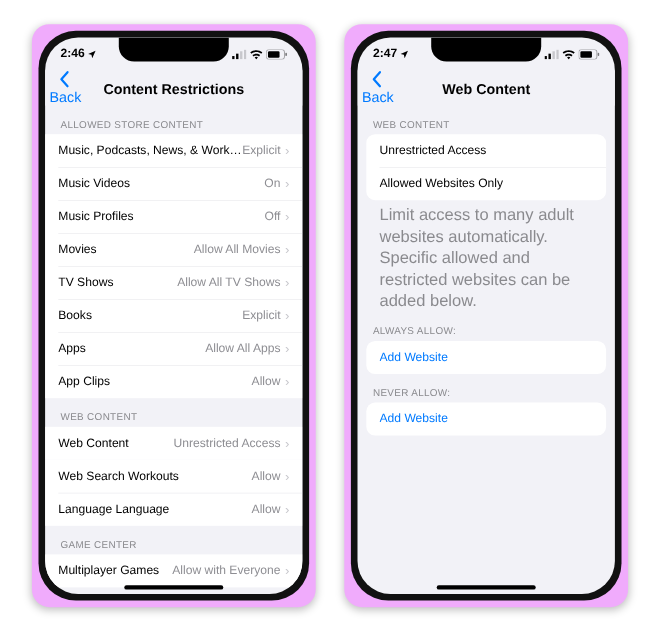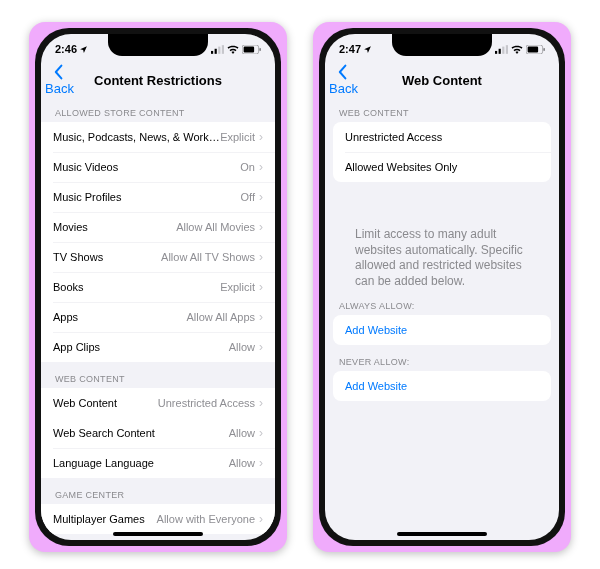--- a/index.html
+++ b/index.html
@@ -11,21 +11,21 @@
   .screen{position:absolute;inset:12px;border-radius:30px;background:#f2f2f7;overflow:hidden;}
   .notch{position:absolute;top:0;left:50%;transform:translateX(-50%);width:100px;height:22px;background:#000;border-bottom-left-radius:14px;border-bottom-right-radius:14px;z-index:50;}
   .statusbar{position:absolute;top:0;left:0;right:0;height:30px;display:flex;align-items:center;justify-content:space-between;padding:0 14px;font-size:11px;font-weight:600;color:#000;z-index:40;}
   .status-left{display:flex;align-items:center;gap:2px;}
   .status-right{display:flex;align-items:center;gap:3px;}
   .nav{position:absolute;top:30px;left:0;right:0;height:32px;display:flex;align-items:center;justify-content:center;background:#f2f2f7;z-index:30;}
   .nav-back{position:absolute;left:4px;top:0;height:32px;display:flex;align-items:center;color:#007aff;font-size:13px;gap:1px;cursor:pointer;flex-direction:column;}
   .nav-title{font-size:13px;font-weight:600;color:#000;}
   .content{position:absolute;top:62px;bottom:0;left:0;right:0;overflow:hidden;}
   .section-header{font-size:9px;letter-spacing:0.3px;color:#8a8a8e;text-transform:uppercase;padding:12px 14px 4px;}
-  .section-footer{font-size:12px;color:#8a8a8e;padding:4px 30px 0;line-height:1.3;margin-top:41px;}
+  .section-footer{font-size:15px;color:#8a8a8e;padding:4px 20px 0;line-height:1.3;}
   .group{background:#fff;border-radius:8px;margin:0 8px;overflow:hidden;}
   .group.flat{border-radius:0;margin:0;}
   .row{display:flex;align-items:center;height:30px;padding:0 12px;font-size:11px;color:#000;position:relative;cursor:pointer;}
   .row + .row::before{content:"";position:absolute;top:0;left:12px;right:0;height:1px;background:#e5e5ea;transform:scaleY(0.5);transform-origin:top;}
   .row .label{flex:1;white-space:nowrap;overflow:hidden;text-overflow:ellipsis;}
   .row .value{color:#8e8e93;font-size:11px;margin-right:4px;white-space:nowrap;}
   .row .link-label{color:#007aff;}
   .chevron{color:#c7c7cc;font-size:12px;line-height:1;}
   .check{color:#007aff;font-size:13px;font-weight:600;}
   .home-indicator{position:absolute;bottom:4px;left:50%;transform:translateX(-50%);width:90px;height:4px;border-radius:2px;background:#000;z-index:60;}
@@ -129,21 +129,21 @@
       <div class="group flat">
         <div class="row">
               <span class="label">Web Content</span>
               <span class="value">Unrestricted Access</span>
               <span class="chevron">›</span>
             </div>
       </div>
 
       <div class="group flat">
         <div class="row">
-              <span class="label">Web Search Content</span>
+              <span class="label">Web Search Workouts</span>
               <span class="value">Allow</span>
               <span class="chevron">›</span>
             </div>
         <div class="row">
               <span class="label">Language Language</span>
               <span class="value">Allow</span>
               <span class="chevron">›</span>
             </div>
       </div>
 

